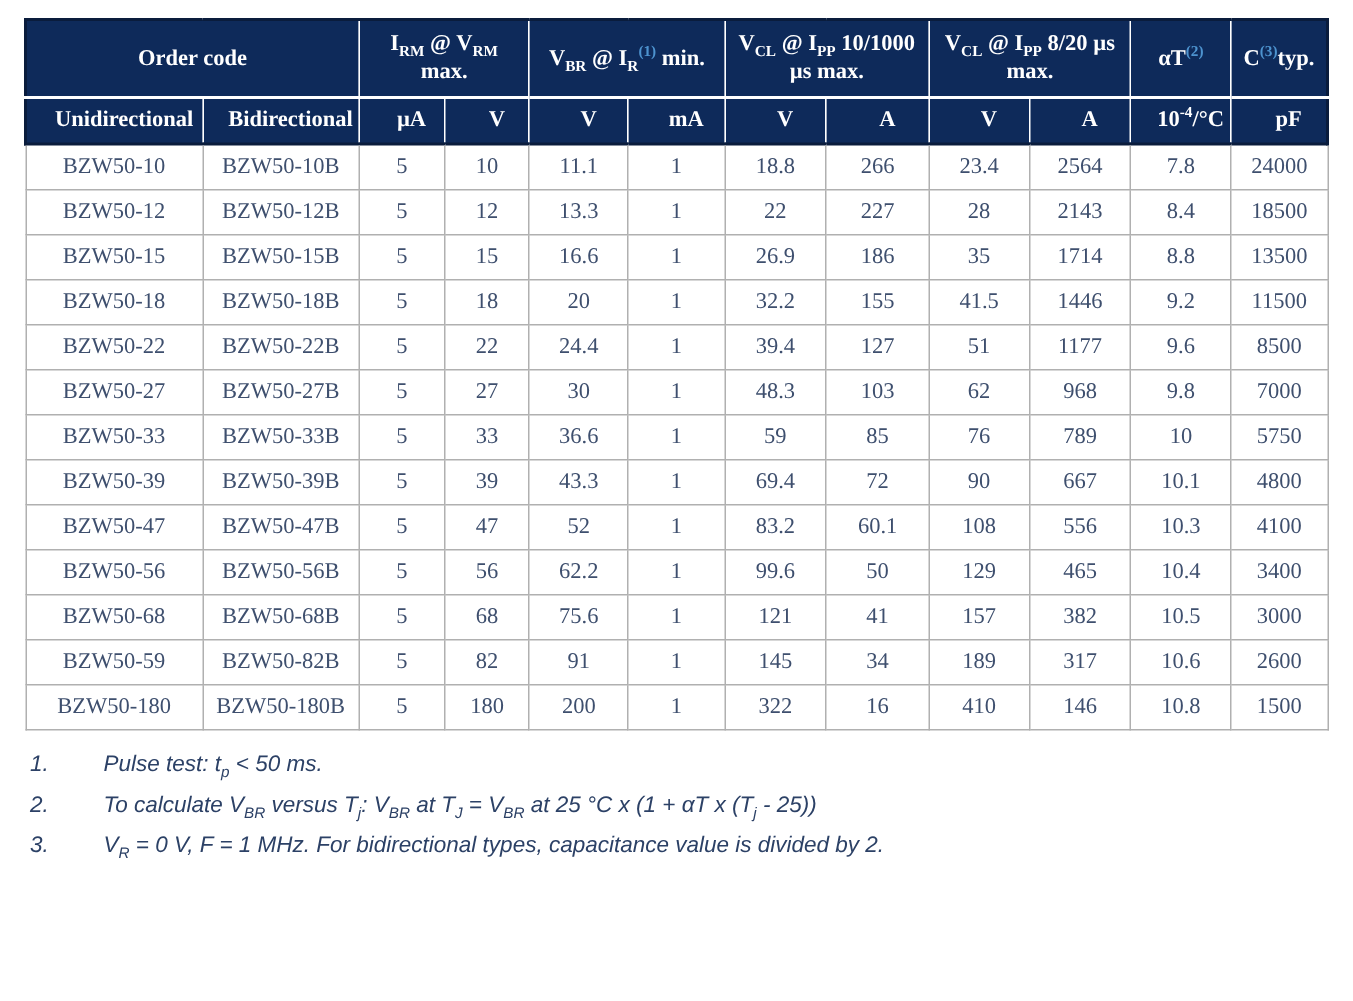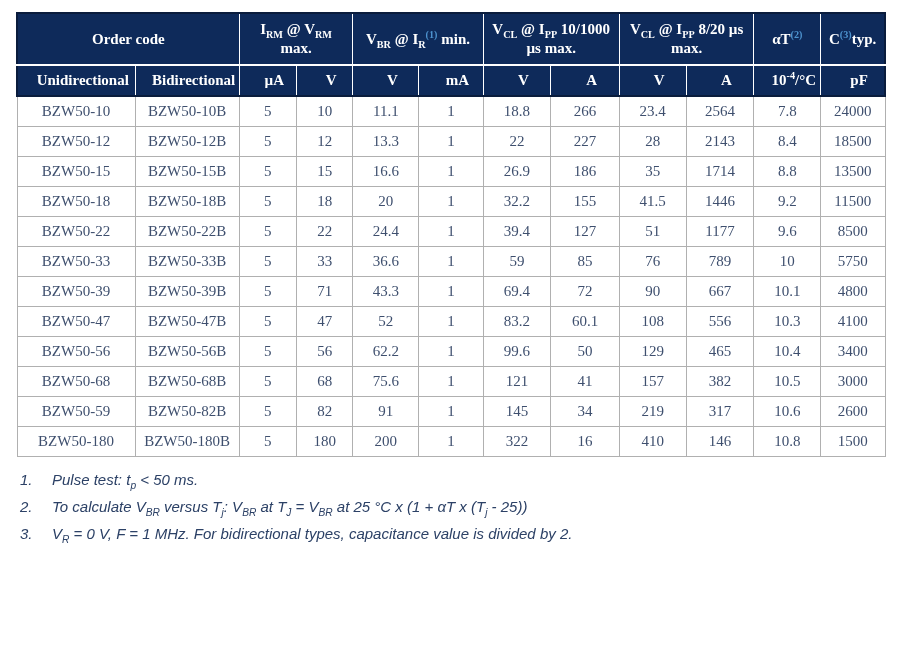--- a/index.html
+++ b/index.html
@@ -44,21 +44,21 @@
   sub{font-size:68%;line-height:0;}
   sup{font-size:68%;line-height:0;}
   sup.ref{color:var(--ref-blue);}
   .footnotes{margin-top:9px;padding-left:4px;}
   .footnote{
     display:flex;align-items:baseline;
     font-style:italic;color:var(--footnote);
     font-size:15px;line-height:27px;
   }
   .footnote .num{width:32px;flex:0 0 32px;}
-  .footnote .txt{flex:1;}
+  .footnote .txt{flex:1;margin-left:17px;}
 </style>
 </head>
 <body>
 
 <div class="page">
   <table class="spec">
     <colgroup>
         <col style="width: 13.6%;">
         <col style="width: 12%;">
         <col style="width: 6.6%;">
@@ -162,38 +162,52 @@
           <td>24.4</td>
           <td>1</td>
           <td>39.4</td>
           <td>127</td>
           <td>51</td>
           <td>1177</td>
           <td>9.6</td>
           <td>8500</td>
         </tr>
         <tr>
+          <td>BZW50-27</td>
+          <td>BZW50-27B</td>
+          <td>5</td>
+          <td>27</td>
+          <td>30</td>
+          <td>1</td>
+          <td>48.3</td>
+          <td>103</td>
+          <td>62</td>
+          <td>968</td>
+          <td>9.8</td>
+          <td>7000</td>
+        </tr>
+        <tr>
           <td>BZW50-33</td>
           <td>BZW50-33B</td>
           <td>5</td>
           <td>33</td>
           <td>36.6</td>
           <td>1</td>
           <td>59</td>
           <td>85</td>
           <td>76</td>
           <td>789</td>
           <td>10</td>
           <td>5750</td>
         </tr>
         <tr>
           <td>BZW50-39</td>
           <td>BZW50-39B</td>
           <td>5</td>
-          <td>71</td>
+          <td>39</td>
           <td>43.3</td>
           <td>1</td>
           <td>69.4</td>
           <td>72</td>
           <td>90</td>
           <td>667</td>
           <td>10.1</td>
           <td>4800</td>
         </tr>
         <tr>
@@ -240,21 +254,21 @@
         </tr>
         <tr>
           <td>BZW50-59</td>
           <td>BZW50-82B</td>
           <td>5</td>
           <td>82</td>
           <td>91</td>
           <td>1</td>
           <td>145</td>
           <td>34</td>
-          <td>219</td>
+          <td>189</td>
           <td>317</td>
           <td>10.6</td>
           <td>2600</td>
         </tr>
         <tr>
           <td>BZW50-180</td>
           <td>BZW50-180B</td>
           <td>5</td>
           <td>180</td>
           <td>200</td>

